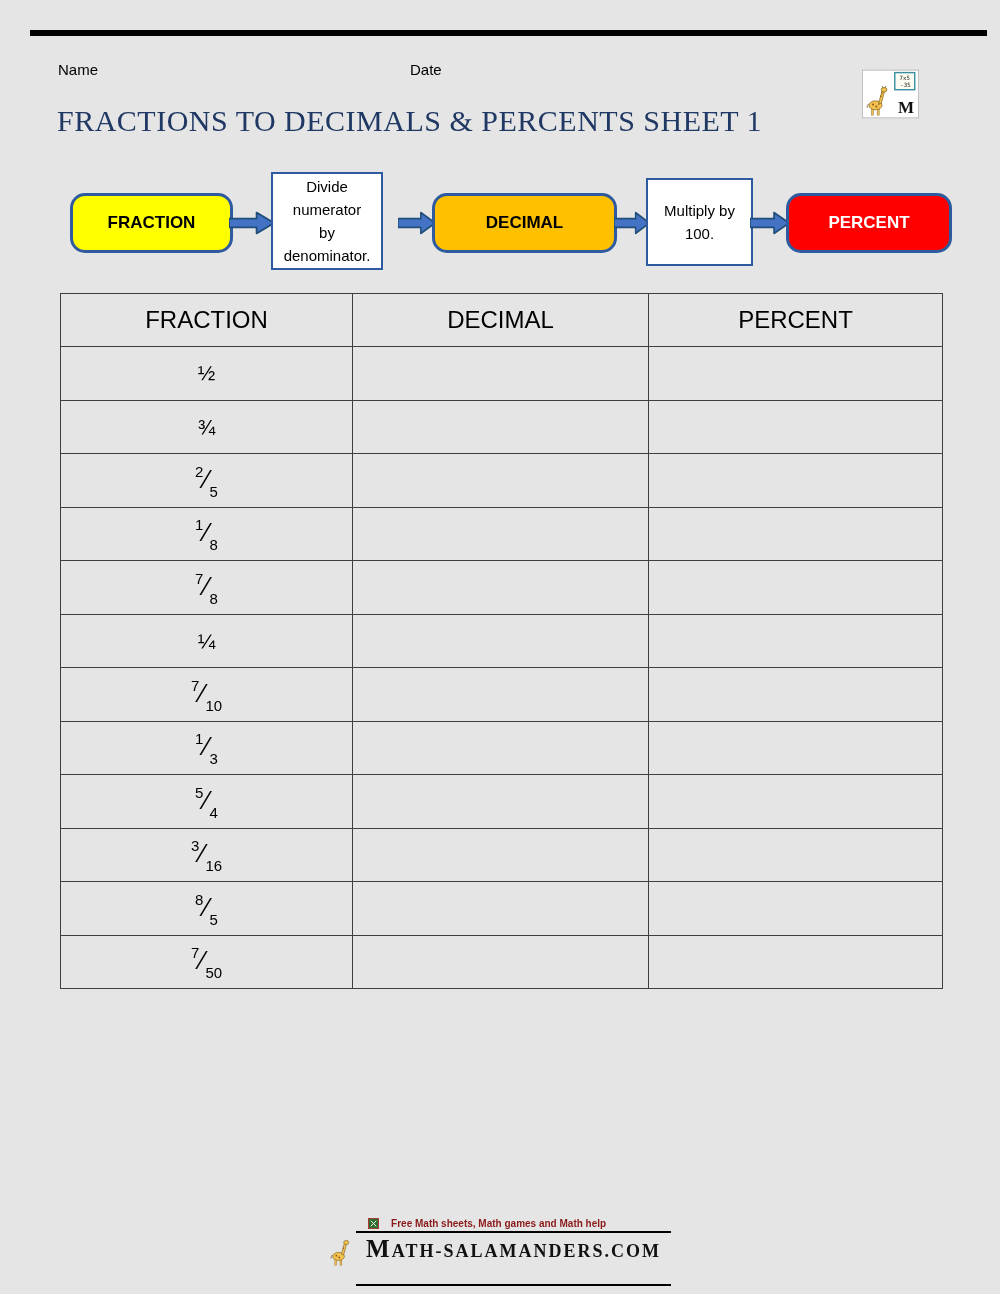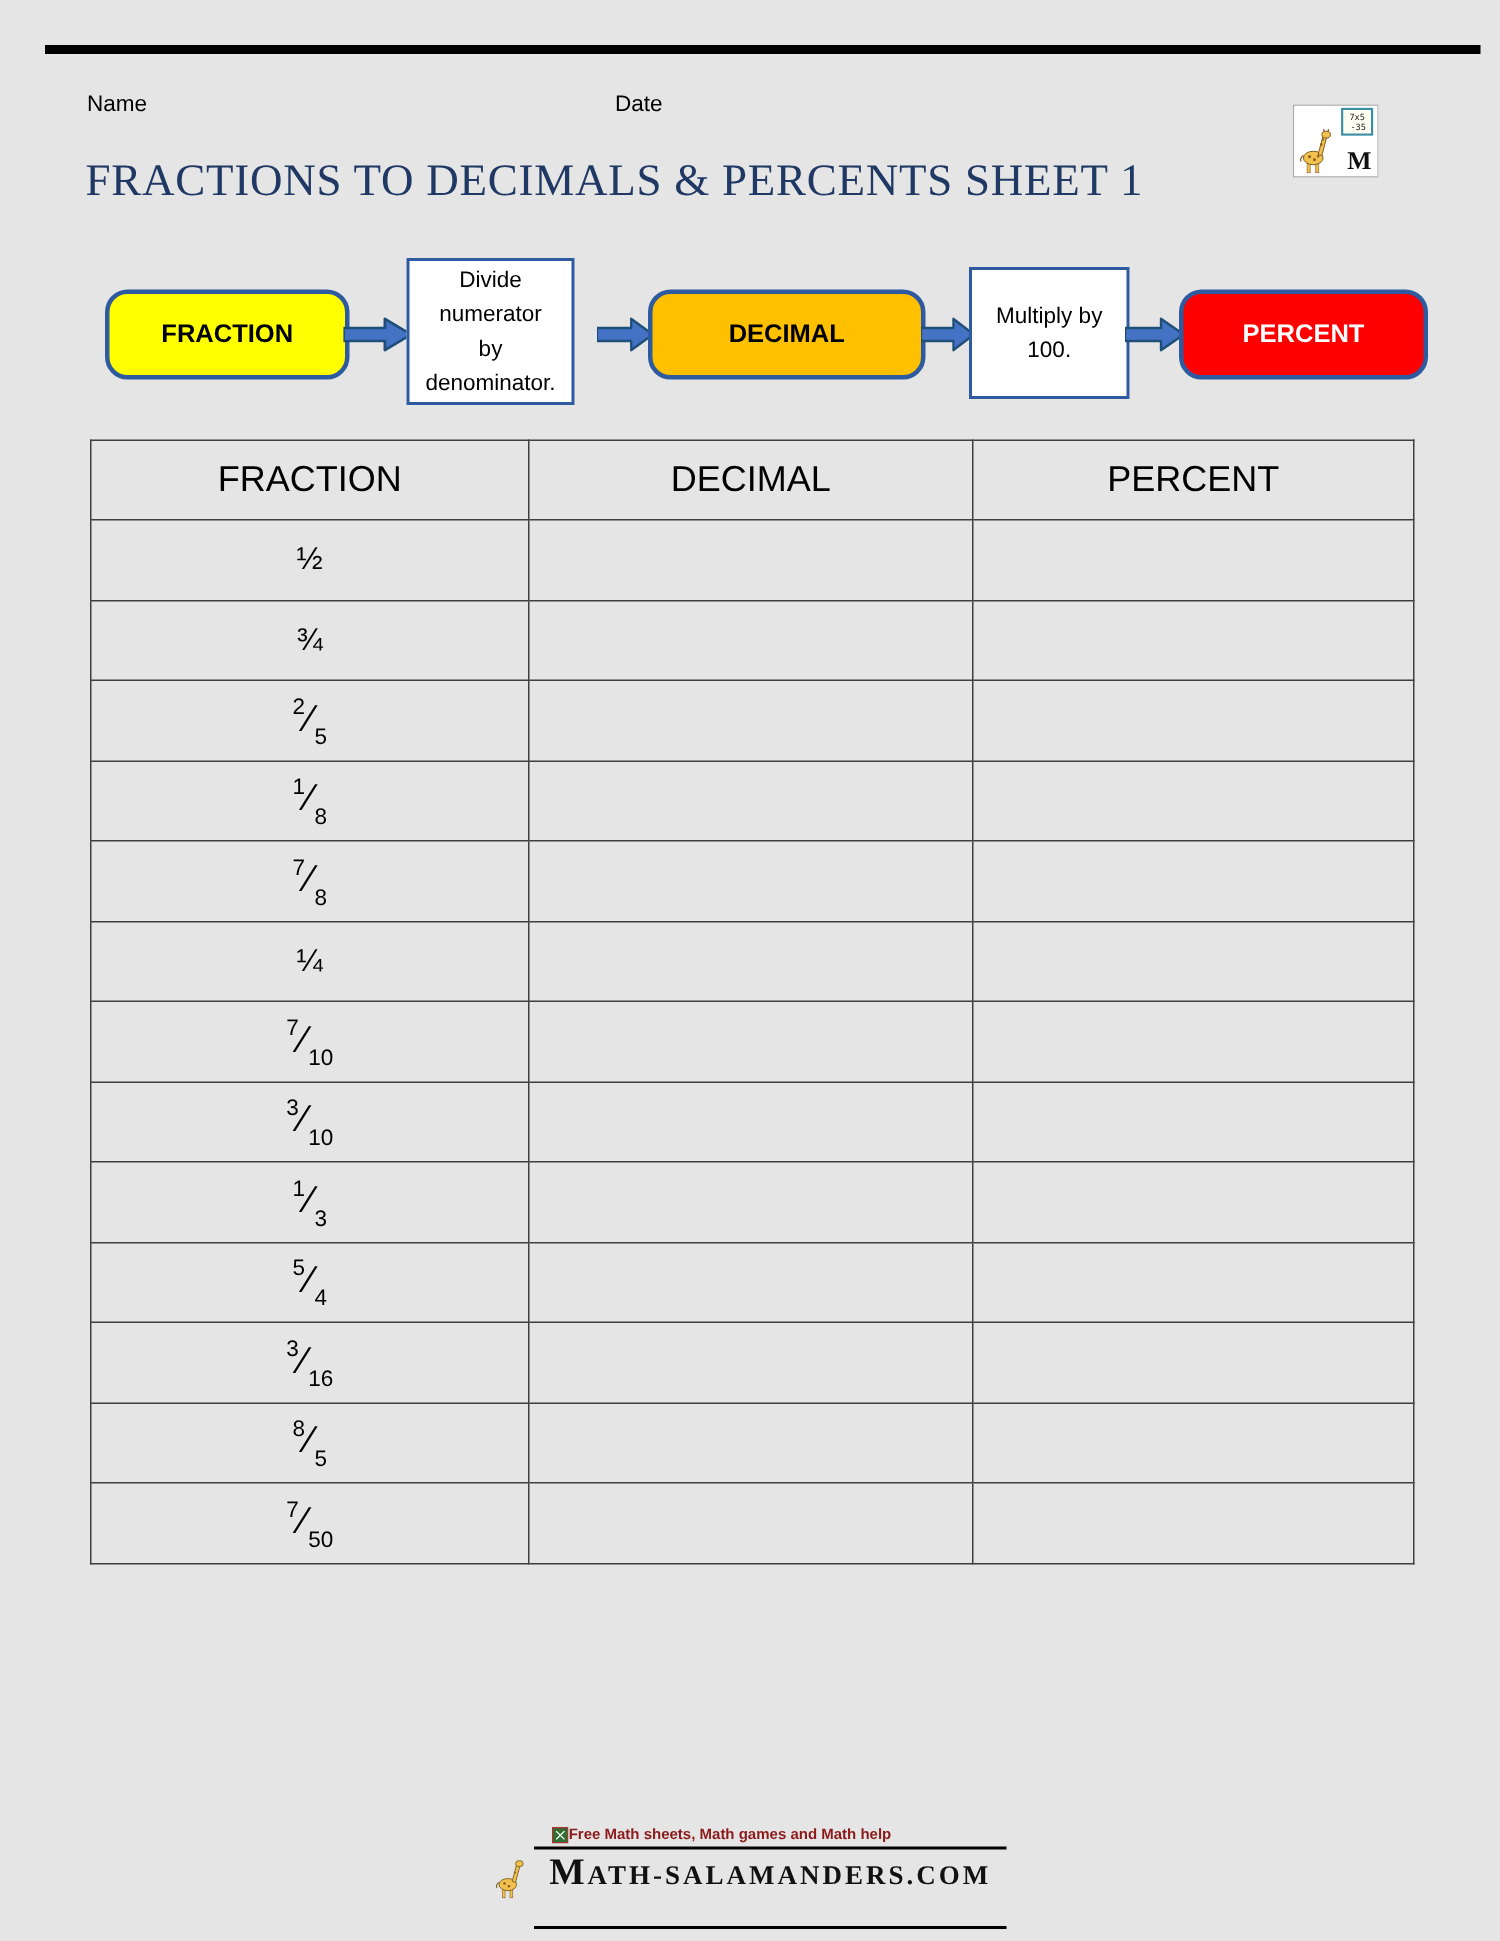--- a/index.html
+++ b/index.html
@@ -77,21 +77,21 @@
   .frac .fslash { font-size:25px; margin:0 1px; }
   .frac sub { font-size:15px; position:relative; top:4px; }
 
   
   .footer {
     position:absolute; left:0; top:1218px; width:1000px;
     display:flex; align-items:center; justify-content:center; gap:5px;
   }
   .mini-giraffe { width:22px; height:34px; }
   .footer-col { display:flex; flex-direction:column; align-items:center; }
-  .footer-top { display:flex; align-items:center; gap:0; align-self:flex-start; margin-left:12px;justify-content:space-between; }
+  .footer-top { display:flex; align-items:center; gap:12px; align-self:flex-start; margin-left:12px;justify-content:space-between; }
   .mini-board { width:11px; height:11px; }
   .tagline { font-size:10px; font-weight:700; color:#8B1A1A; }
   .site {
     margin-top:2px; border-top:2px solid #000; border-bottom:2px solid #000;
     padding:2px 10px 21px;
     font-family:"Liberation Serif", serif; font-weight:700;
     font-size:18px; letter-spacing:2px; color:#111;
   }
   .site::first-letter { font-size:25px; }
 </style>
@@ -196,25 +196,20 @@
           <td><span class="vulgar">¼</span></td>
           <td></td>
           <td></td>
         </tr>
         <tr>
           <td><span class="frac"><sup>7</sup><span class="fslash">⁄</span><sub>10</sub></span></td>
           <td></td>
           <td></td>
         </tr>
         <tr>
-          <td><span class="frac"><sup>3</sup><span class="fslash">⁄</span><sub>10</sub></span></td>
-          <td></td>
-          <td></td>
-        </tr>
-        <tr>
           <td><span class="frac"><sup>1</sup><span class="fslash">⁄</span><sub>3</sub></span></td>
           <td></td>
           <td></td>
         </tr>
         <tr>
           <td><span class="frac"><sup>5</sup><span class="fslash">⁄</span><sub>4</sub></span></td>
           <td></td>
           <td></td>
         </tr>
         <tr>

